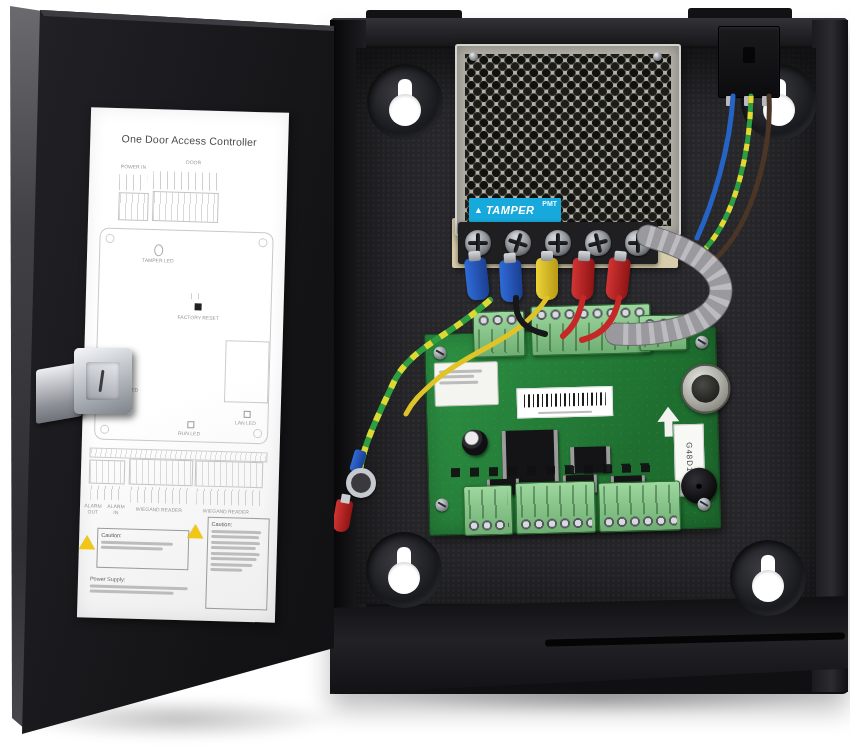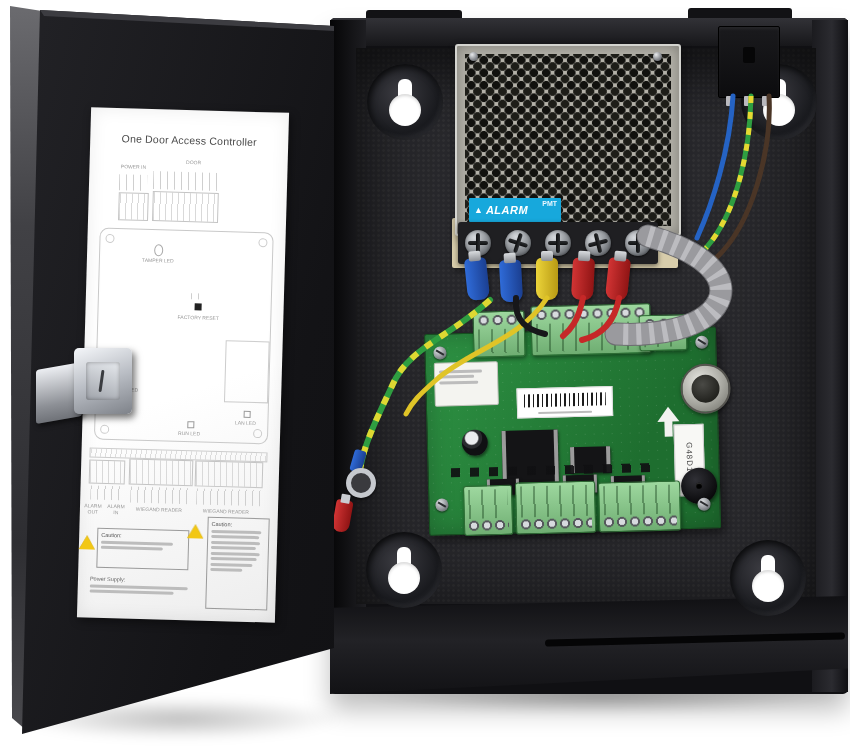--- a/index.html
+++ b/index.html
@@ -216,21 +216,21 @@
     <div class="round-comp"></div>
     <div class="green-led"></div>
   </div>
 
   <div class="psu">
     <div class="psu-holes"></div>
     <div class="psu-screw" style="left:12px;top:6px;"></div>
     <div class="psu-screw" style="left:196px;top:6px;"></div>
     <div class="psu-label">
       <span class="delta-tri">▲</span>
-      <span class="delta-word">ALARM</span>
+      <span class="delta-word">TAMPER</span>
       <span class="pmt">PMT</span>
     </div>
   </div>
 
   <div class="psu-terminals">
     <div class="tscrew"></div>
     <div class="tscrew"></div>
     <div class="tscrew"></div>
     <div class="tscrew"></div>
     <div class="tscrew"></div>

